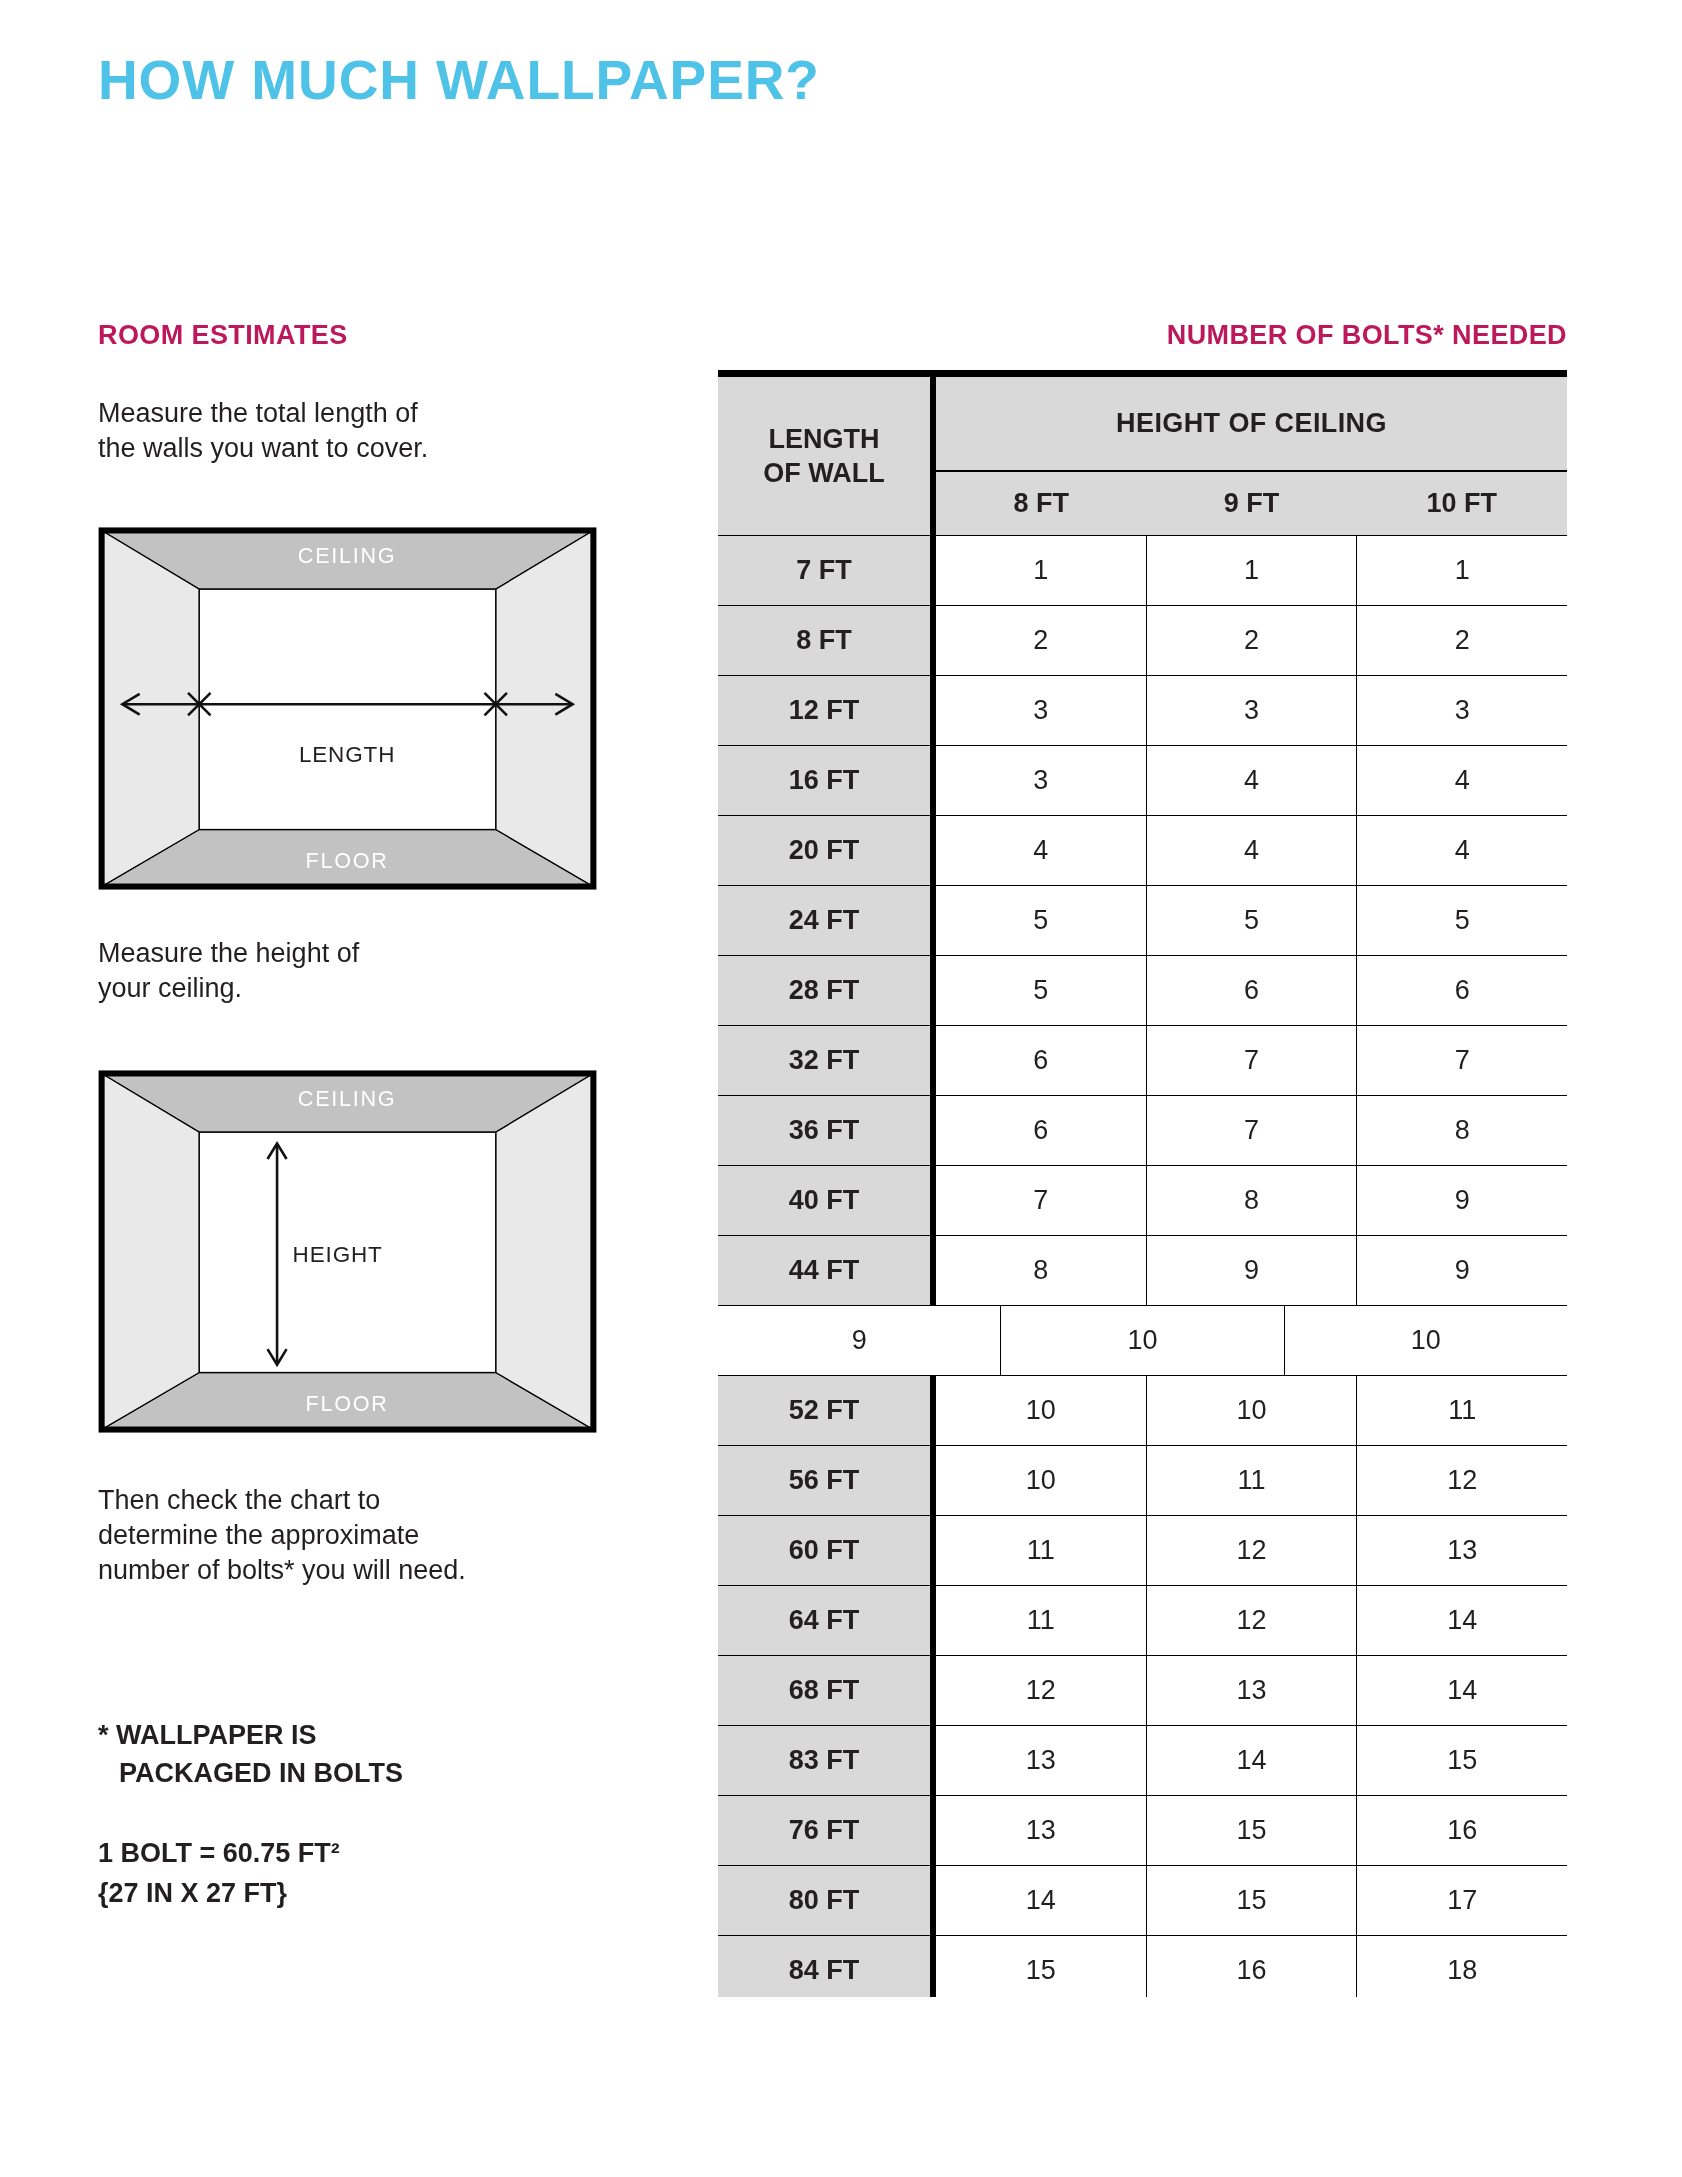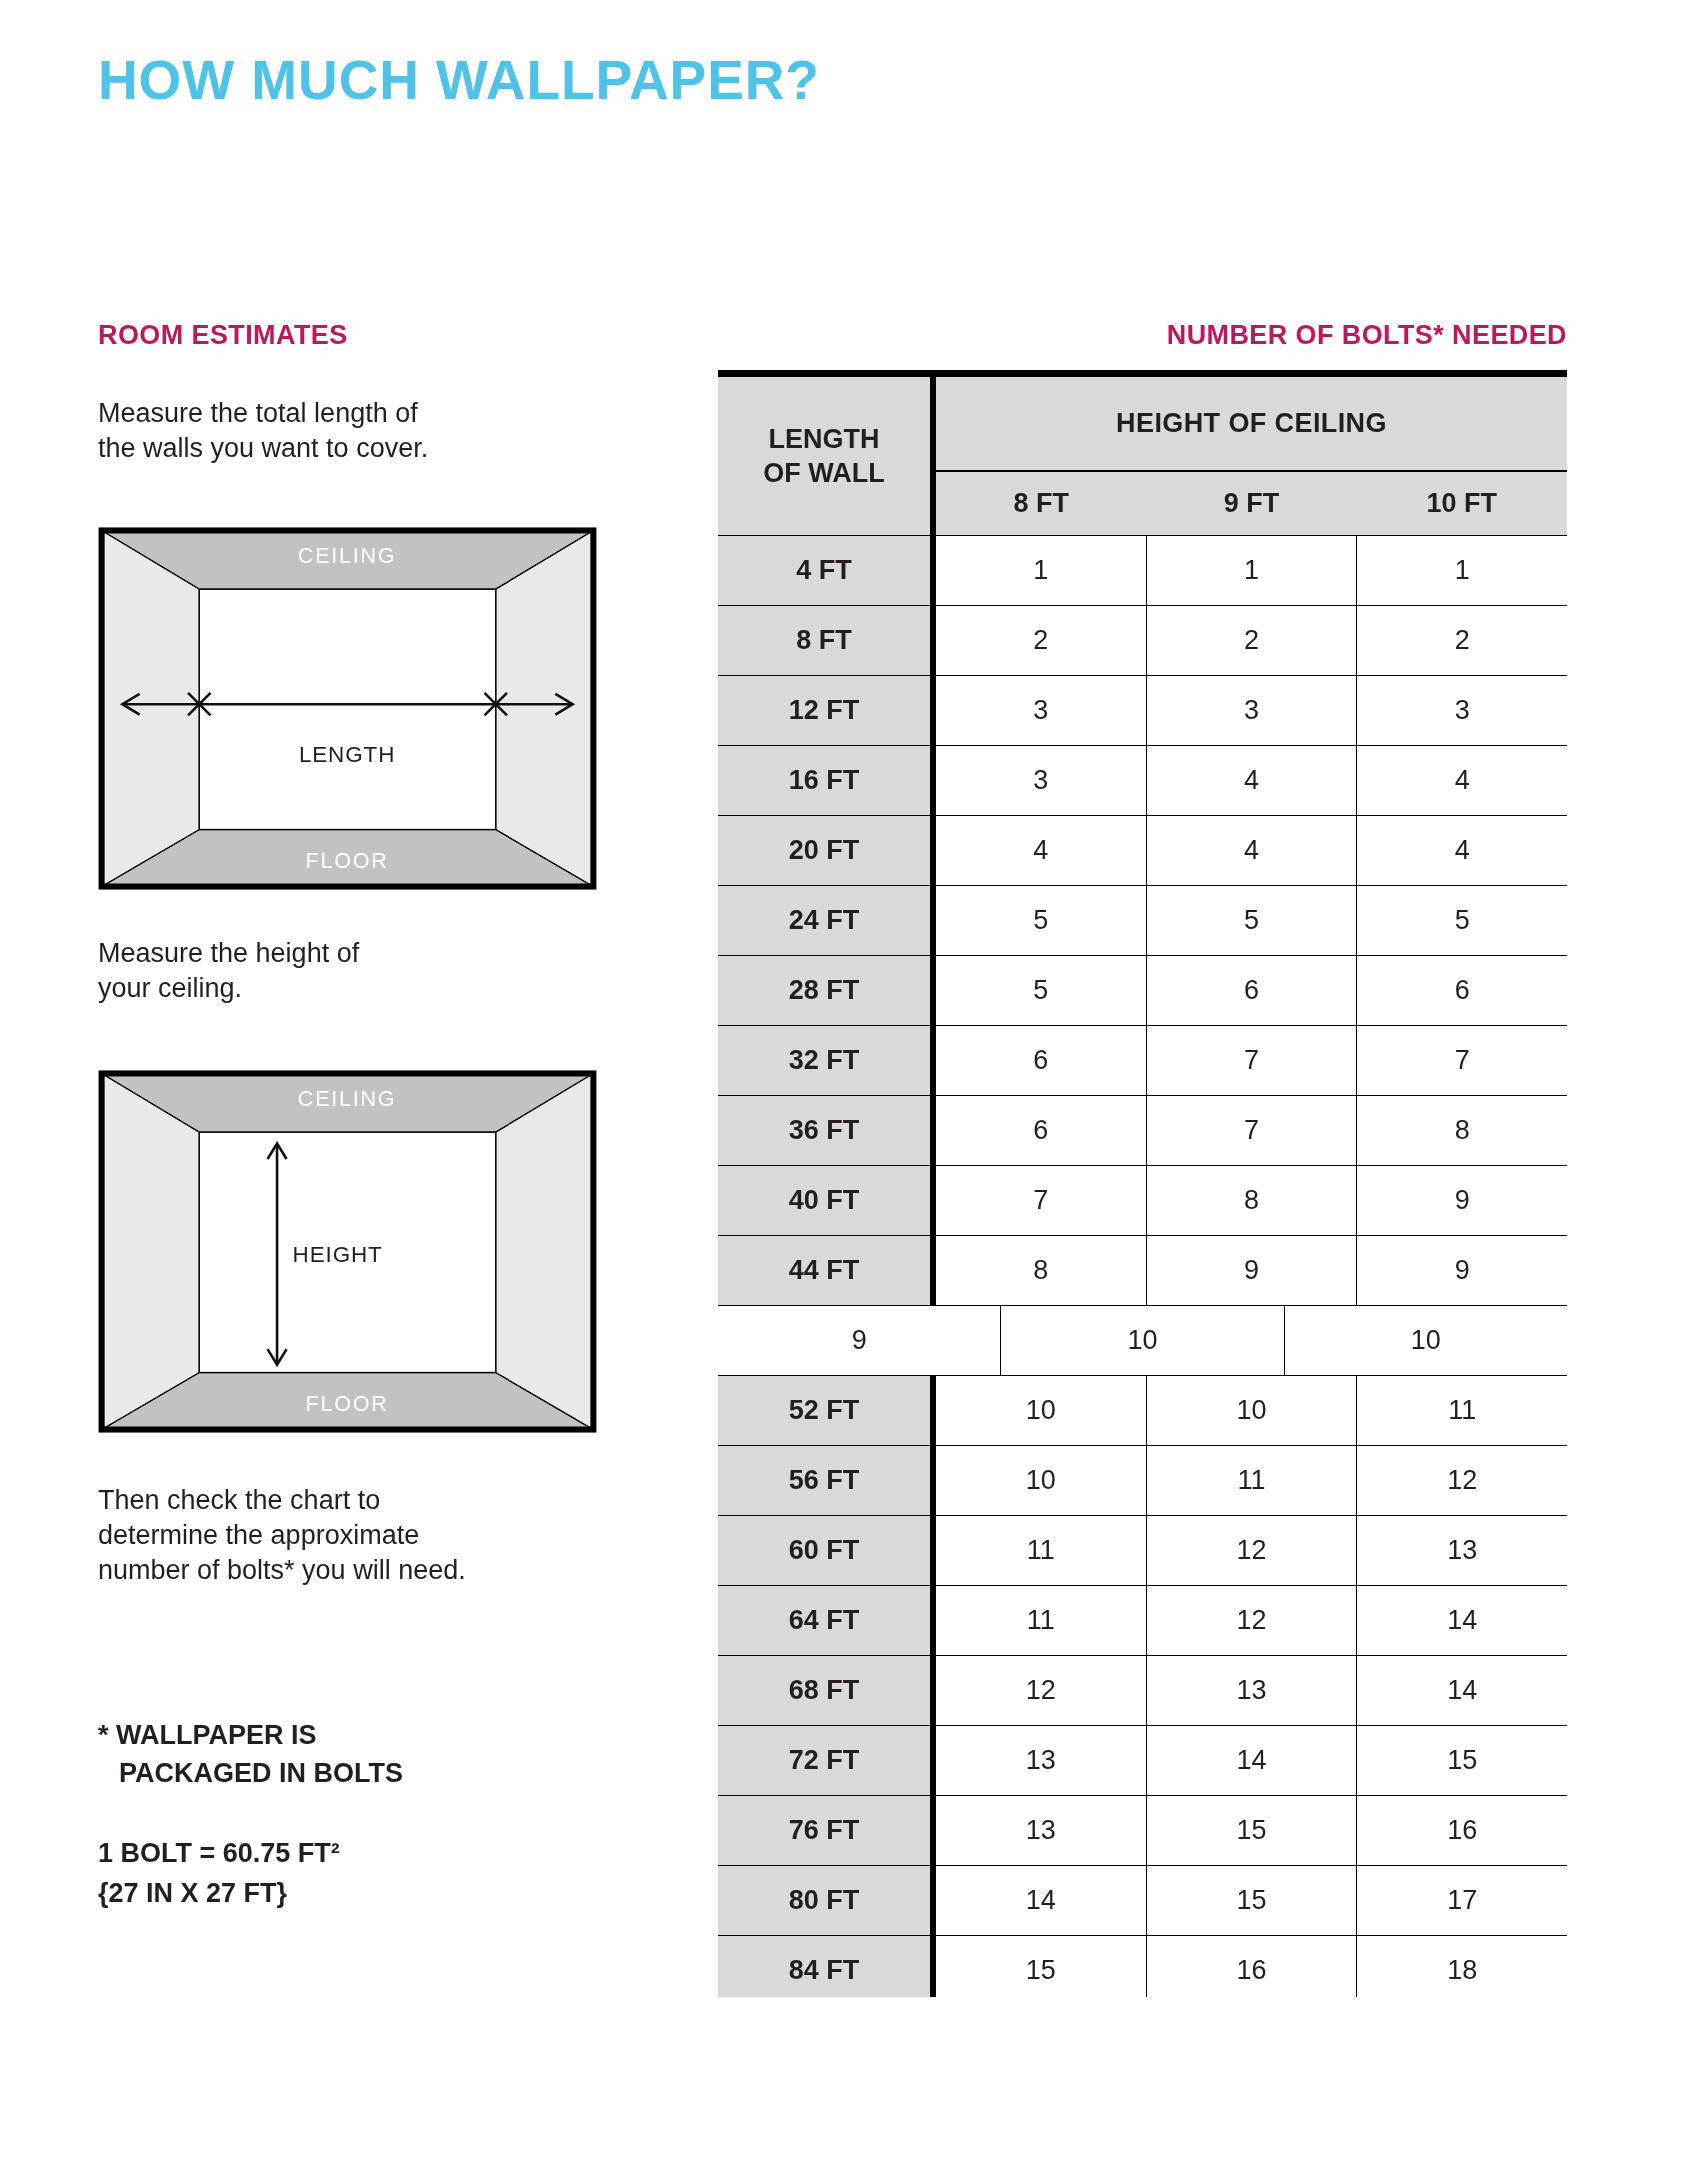--- a/index.html
+++ b/index.html
@@ -153,21 +153,21 @@
           <div class="group-head">HEIGHT OF CEILING</div>
           <div class="sub-head">
               <div class="sub">8 FT</div>
               <div class="sub">9 FT</div>
               <div class="sub">10 FT</div>
             </div>
         </div>
       </div>
       <div>
           <div class="trow">
-            <div class="tlen">4 FT</div>
+            <div class="tlen">7 FT</div>
             <div class="tval">1</div>
             <div class="tval">1</div>
             <div class="tval">1</div>
           </div>
           <div class="trow">
             <div class="tlen">8 FT</div>
             <div class="tval">2</div>
             <div class="tval">2</div>
             <div class="tval">2</div>
           </div>
@@ -254,21 +254,21 @@
             <div class="tval">12</div>
             <div class="tval">14</div>
           </div>
           <div class="trow">
             <div class="tlen">68 FT</div>
             <div class="tval">12</div>
             <div class="tval">13</div>
             <div class="tval">14</div>
           </div>
           <div class="trow">
-            <div class="tlen">72 FT</div>
+            <div class="tlen">83 FT</div>
             <div class="tval">13</div>
             <div class="tval">14</div>
             <div class="tval">15</div>
           </div>
           <div class="trow">
             <div class="tlen">76 FT</div>
             <div class="tval">13</div>
             <div class="tval">15</div>
             <div class="tval">16</div>
           </div>

